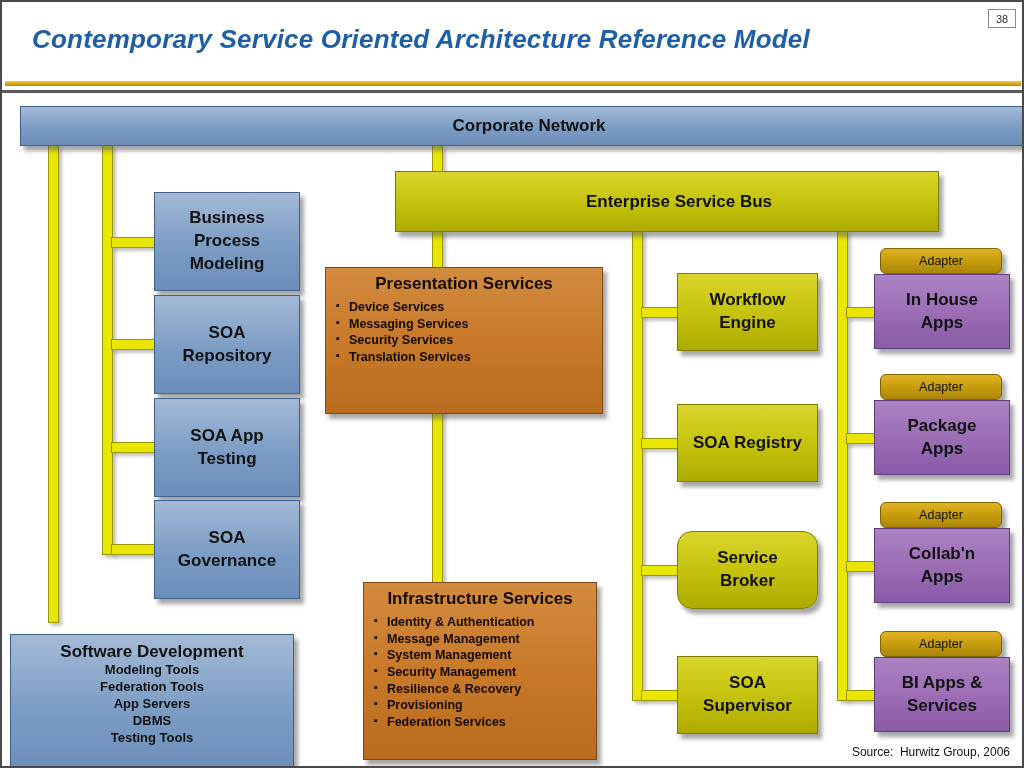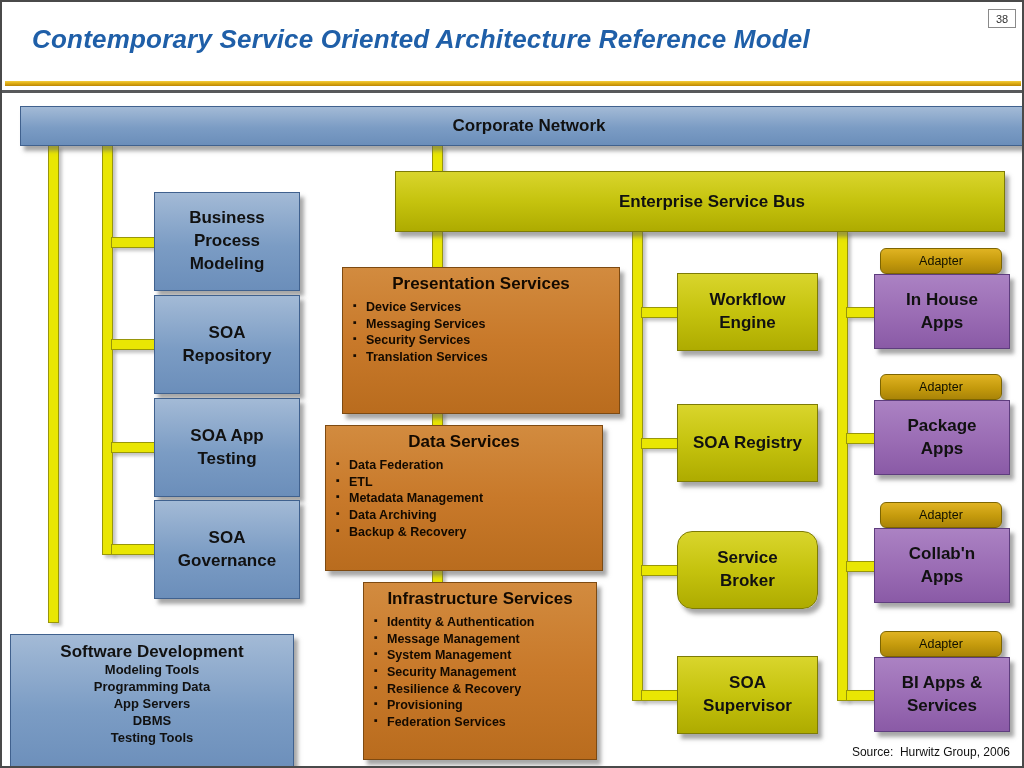--- a/index.html
+++ b/index.html
@@ -85,56 +85,46 @@
   <div class="abs hline" style="left:639px; top:436px; width:37px; height:11px;"></div>
   <div class="abs hline" style="left:639px; top:563px; width:37px; height:11px;"></div>
   <div class="abs hline" style="left:639px; top:688px; width:37px; height:11px;"></div>
   <div class="abs vline" style="left:835px; top:228px; width:11px; height:471px;"></div>
   <div class="abs hline" style="left:844px; top:305px; width:29px; height:11px;"></div>
   <div class="abs hline" style="left:844px; top:431px; width:29px; height:11px;"></div>
   <div class="abs hline" style="left:844px; top:559px; width:29px; height:11px;"></div>
   <div class="abs hline" style="left:844px; top:688px; width:29px; height:11px;"></div>
 
   <div class="abs bar-blue shadowed" style="left:18px; top:104px; width:1018px; height:40px;">Corporate Network</div>
-  <div class="abs bar-olive shadowed" style="left:393px; top:169px; width:610px; height:61px;padding-left:24px;">Enterprise Service Bus</div>
+  <div class="abs bar-olive shadowed" style="left:393px; top:169px; width:544px; height:61px;padding-left:24px;">Enterprise Service Bus</div>
 
   <div class="abs blue-box centered-label shadowed" style="left:152px; top:190px; width:146px; height:99px;">Business Process Modeling</div>
   <div class="abs blue-box centered-label shadowed" style="left:152px; top:293px; width:146px; height:99px;">SOA Repository</div>
   <div class="abs blue-box centered-label shadowed" style="left:152px; top:396px; width:146px; height:99px;">SOA App Testing</div>
   <div class="abs blue-box centered-label shadowed" style="left:152px; top:498px; width:146px; height:99px;">SOA Governance</div>
 
   <div class="abs blue-box sd-box shadowed" style="left:8px; top:620px; width:284px; height:141px; padding:0;">
     <div class="sd-title">Software Development</div>
     <div class="sd-item">Modeling Tools</div>
-    <div class="sd-item">Programming Data</div>
+    <div class="sd-item">Federation Tools</div>
     <div class="sd-item">App Servers</div>
     <div class="sd-item">DBMS</div>
     <div class="sd-item">Testing Tools</div>
   </div>
 
-  <div class="abs orange-box shadowed" style="left:340px; top:265px; width:278px; height:147px;">
+  <div class="abs orange-box shadowed" style="left:323px; top:265px; width:278px; height:147px;">
     <div class="orange-title">Presentation Services</div>
     <div class="o-items">
       <div class="o-item">Device Services</div>
       <div class="o-item">Messaging Services</div>
       <div class="o-item">Security Services</div>
       <div class="o-item">Translation Services</div>
     </div>
   </div>
 
-  <div class="abs orange-box shadowed" style="left:323px; top:423px; width:278px; height:146px;">
-    <div class="orange-title">Data Services</div>
-    <div class="o-items">
-      <div class="o-item">Data Federation</div>
-      <div class="o-item">ETL</div>
-      <div class="o-item">Metadata Management</div>
-      <div class="o-item">Data Archiving</div>
-      <div class="o-item">Backup &amp; Recovery</div>
-    </div>
-  </div>
 
   <div class="abs orange-box shadowed" style="left:314px; top:580px; width:234px; height:178px;margin-left:47px;">
     <div class="orange-title">Infrastructure Services</div>
     <div class="o-items">
       <div class="o-item">Identity &amp; Authentication</div>
       <div class="o-item">Message Management</div>
       <div class="o-item">System Management</div>
       <div class="o-item">Security Management</div>
       <div class="o-item">Resilience &amp; Recovery</div>
       <div class="o-item">Provisioning</div>

